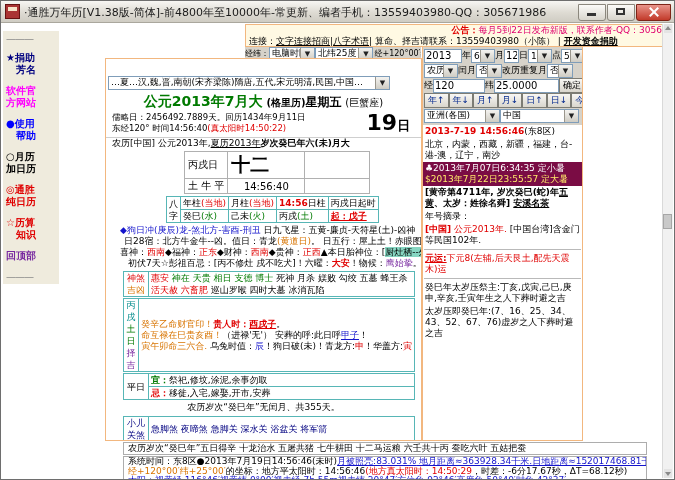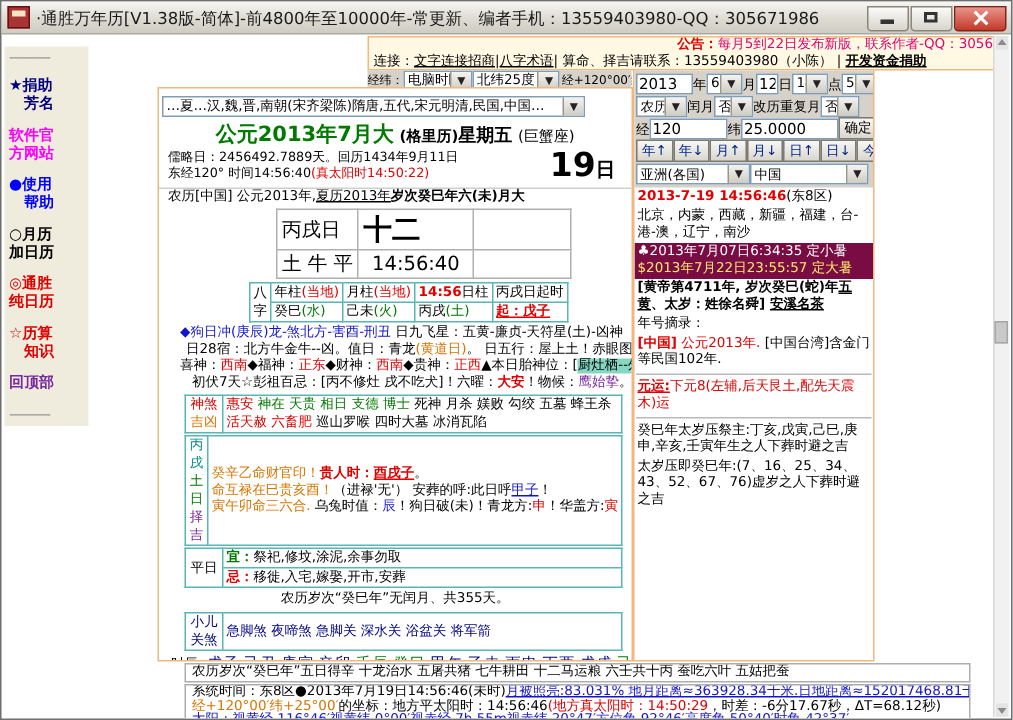--- a/index.html
+++ b/index.html
@@ -21,42 +21,42 @@
   .red{color:#e00000}.mag{color:#e0006e}.org{color:#d87400}.grn{color:#007a00}
   .tea{color:#008b8b}.blu{color:#1414cc}.nav{color:#000080}.pur{color:#7828a0}.blk{color:#000}
   .hl{background:#86d6c2;}
   .combo{display:inline-flex;align-items:center;height:14px;border:1px solid #7f9db9;background:#fff;vertical-align:middle;box-sizing:border-box;}
   .combo .ctxt{flex:1;font-size:9px;padding:0 2px;white-space:nowrap;overflow:hidden;color:#000;}
   .combo .arw{width:13px;align-self:stretch;background:linear-gradient(#f4f3f0,#cfccc3);border-left:1px solid #9a968c;font-size:7px;color:#222;display:flex;align-items:center;justify-content:center;}
   .tin{height:14px;border:1px solid #7f9db9;background:#fff;font-size:10px;padding:0 1px;box-sizing:border-box;font-family:inherit;}
   .btn97{height:15px;border:1px solid #7c7c74;background:linear-gradient(#f8f7f4,#d9d6cd);font-size:9px;padding:0 3px;font-family:inherit;color:#00268c;}
   table{border-collapse:collapse;}
   .ttab td{border:1px solid #57b6b6;font-size:9px;padding:0 2px;line-height:12px;}
-  .gtab td{border:1px solid #b0b0b0;font-size:13px;padding:0 3px;}
+  .gtab td{border:1px solid #b0b0b0;font-size:10px;padding:0 3px;}
   .ln{font-size:9px;line-height:11px;white-space:nowrap;}
   
   .sidebar{position:absolute;left:2px;top:30px;width:56px;height:253px;background:#efebdd;padding-top:2px;box-sizing:border-box;}
   .sb-item{font-size:10px;font-weight:bold;line-height:12px;white-space:pre-line;text-align:left;padding-left:3px;margin-bottom:9px;cursor:pointer;}
   .sb-div{color:#8a8a8a;margin-bottom:7px;font-weight:normal;letter-spacing:-1px;}
   
   .notice{position:absolute;left:244px;top:23px;width:420px;height:23px;background:#fff9e3;border:1px solid #f2b77f;box-sizing:border-box;overflow:hidden;}
   .notice .l1{font-size:9px;line-height:11px;text-align:right;padding-right:2px;white-space:nowrap;}
   .notice .l2{font-size:9px;line-height:11px;padding-left:3px;white-space:nowrap;}
   
   .latlon{position:absolute;left:244px;top:46px;width:176px;height:13px;background:#d6d2c9;font-size:8px;white-space:nowrap;overflow:hidden;display:flex;align-items:center;}
   
   .mainbox{position:absolute;left:104px;top:57px;width:317px;height:383px;border:1px solid #f2b77f;background:#fff;box-sizing:border-box;overflow:hidden;}
   .mtitle{text-align:center;font-size:12px;margin-top:2px;white-space:nowrap;}
   .jrow{display:flex;border-bottom:1px solid #cfcfcf;margin-top:1px;gap:37px;}
   .jleft{font-size:8.5px;line-height:11px;padding-left:6px;white-space:nowrap;}
   .bigday{font-size:22px;font-weight:bold;line-height:22px;margin-left:24px;}
   
   .rpanel{position:absolute;left:421px;top:45px;width:161px;height:395px;border:1px solid #f2b77f;background:#fff;box-sizing:border-box;overflow:hidden;font-size:9px;}
   .ctl{background:#d6d2c9;padding:1px 1px 2px 1px;}
-  .crow{display:flex;align-items:flex-end;height:15px;white-space:nowrap;font-size:9px;}
+  .crow{display:flex;align-items:center;height:15px;white-space:nowrap;font-size:9px;}
   .maroon{background:#7a0c44;color:#fff;padding:1px 2px;font-size:9px;line-height:11px;white-space:nowrap;}
   .rp-txt{padding:1px 2px;font-size:9px;line-height:11px;}
   .rp-hr{border:none;border-top:1px solid #b9b9b9;margin:2px 1px;}
   
   .ybox{position:absolute;left:122px;top:441px;width:524px;height:13px;border:1px solid #adadad;box-sizing:border-box;font-size:9px;line-height:11px;padding-left:4px;white-space:nowrap;overflow:hidden;background:#fff;}
   .sbox{position:absolute;left:122px;top:455px;width:524px;height:23px;border:1px solid #adadad;border-bottom:none;box-sizing:border-box;font-size:9px;line-height:9.5px;padding-left:4px;white-space:nowrap;overflow:hidden;background:#fff;}
   
   .sbar{position:absolute;right:1px;top:23px;bottom:1px;width:10px;background:#f1f1f1;border-left:1px solid #d9d9d9;}
   .sb-arrow{position:absolute;left:1px;width:8px;height:9px;background:#e4e4e4;}
   .sb-arrow.up{top:0;} .sb-arrow.dn{bottom:0;}
@@ -121,21 +121,21 @@
         <span class="arw">▼</span>
       </span>
     <span class="combo" style="width:65px">
         <span class="ctxt">北纬25度</span>
         <span class="arw">▼</span>
       </span>
     <span class="blk" style="margin-left:1px">经+120°00′纬+25°00′</span>
   </div>
 
   <div class="mainbox">
-    <div style="margin:1px 2px 0 2px;">
+    <div style="margin:13px 2px 0 2px;">
       <span class="combo" style="width:282px">
           <span class="ctxt">…夏…汉,魏,晋,南朝(宋齐梁陈)隋唐,五代,宋元明清,民国,中国…</span>
           <span class="arw">▼</span>
         </span>
     </div>
     <div class="mtitle">
       <span class="grn b" style="font-size:14px">公元2013年7月大</span>
       <span class="blk b" style="font-size:10px">(格里历)</span><span class="blk b" style="font-size:12px">星期五</span>
       <span class="blk" style="font-size:10px">(巨蟹座)</span>
     </div>

